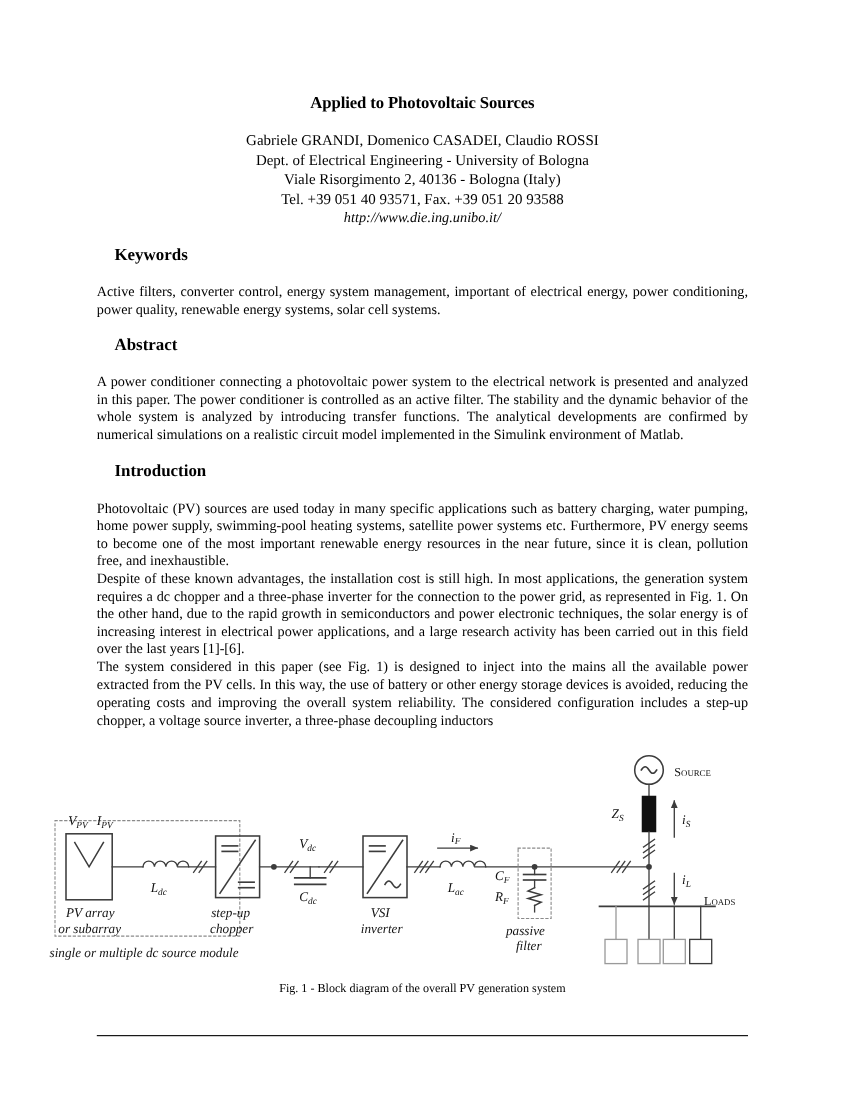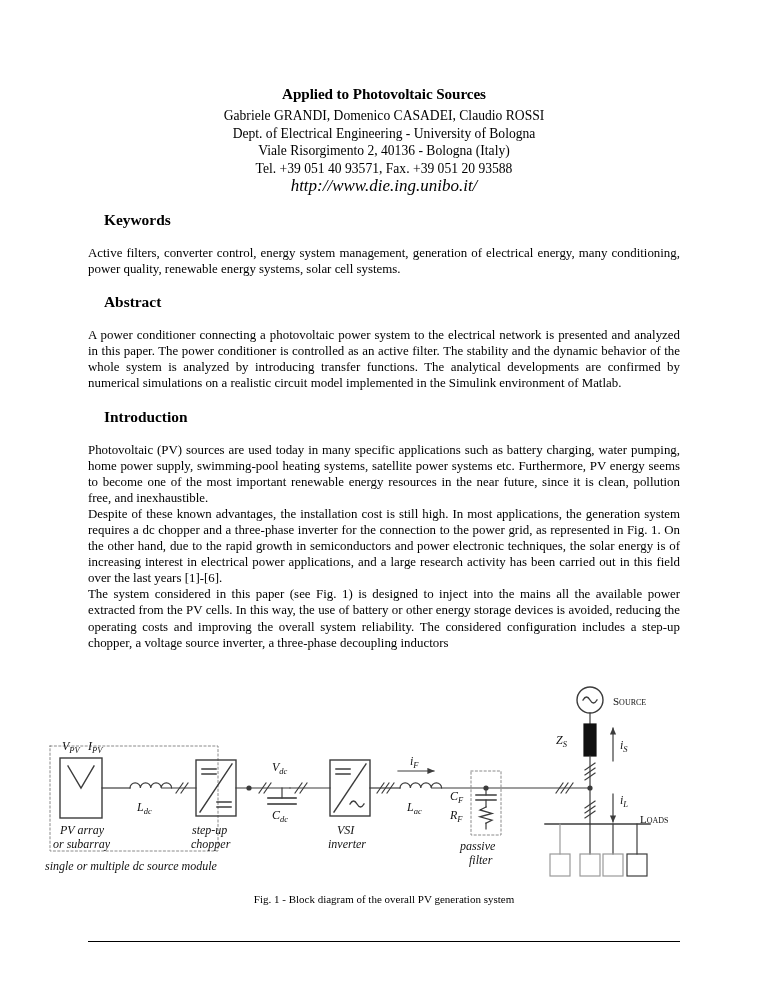--- a/index.html
+++ b/index.html
@@ -33,25 +33,25 @@
     text-align: center;
     font-weight: bold;
     font-size: 15.2px;
     line-height: 19px;
     letter-spacing: -0.1px;
   }
   .authors-block {
     text-align: center;
     font-size: 13.6px;
     line-height: 17.6px;
-    margin-top: 4px;
+    margin-top: 16px;
   }
   .authors-block .url {
     font-style: italic;
-    font-size: 17px;
+    font-size: 13px;
   }
 
   
   h2.sec {
     font-size: 15.4px;
     font-weight: bold;
     margin: 16px;
     padding: 0;
     line-height: 18px;
   }
@@ -123,21 +123,21 @@
 
     <div class="authors-block">
       <div>Gabriele GRANDI, Domenico CASADEI, Claudio ROSSI</div>
       <div>Dept. of Electrical Engineering - University of Bologna</div>
       <div>Viale Risorgimento 2, 40136 - Bologna (Italy)</div>
       <div>Tel. +39 051 40 93571, Fax. +39 051 20 93588</div>
       <div class="url">http://www.die.ing.unibo.it/</div>
     </div>
 
     <h2 class="sec sec-keywords">Keywords</h2>
-    <p class="body p-keywords">Active filters, converter control, energy system management, generation of electrical energy, many conditioning, power quality, renewable energy systems, solar cell systems.</p>
+    <p class="body p-keywords">Active filters, converter control, energy system management, important of electrical energy, power conditioning, power quality, renewable energy systems, solar cell systems.</p>
 
     <h2 class="sec sec-abstract">Abstract</h2>
     <p class="body p-abstract">A power conditioner connecting a photovoltaic power system to the electrical network is presented and analyzed in this paper. The power conditioner is controlled as an active filter. The stability and the dynamic behavior of the whole system is analyzed by introducing transfer functions. The analytical developments are confirmed by numerical simulations on a realistic circuit model implemented in the Simulink environment of Matlab.</p>
 
     <h2 class="sec sec-intro">Introduction</h2>
     <p class="body p-intro">Photovoltaic (PV) sources are used today in many specific applications such as battery charging, water pumping, home power supply, swimming-pool heating systems, satellite power systems etc. Furthermore, PV energy seems to become one of the most important renewable energy resources in the near future, since it is clean, pollution free, and inexhaustible.</p>
     <p class="body p-tight">Despite of these known advantages, the installation cost is still high. In most applications, the generation system requires a dc chopper and a three-phase inverter for the connection to the power grid, as represented in Fig. 1. On the other hand, due to the rapid growth in semiconductors and power electronic techniques, the solar energy is of increasing interest in electrical power applications, and a large research activity has been carried out in this field over the last years [1]-[6].</p>
     <p class="body p-tight">The system considered in this paper (see Fig. 1) is designed to inject into the mains all the available power extracted from the PV cells. In this way, the use of battery or other energy storage devices is avoided, reducing the operating costs and improving the overall system reliability. The considered configuration includes a step-up chopper, a voltage source inverter, a three-phase decoupling inductors</p>
 
   </div>

